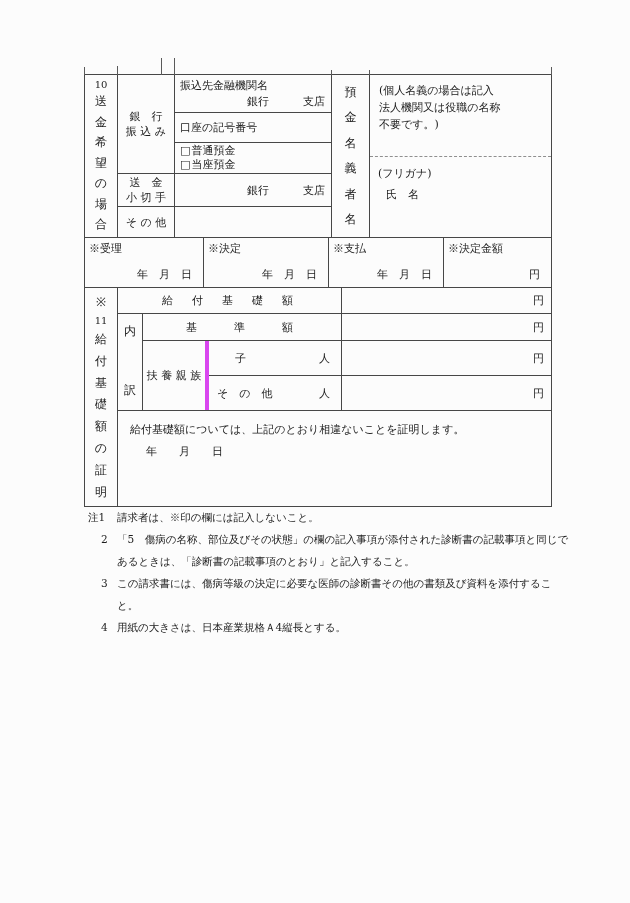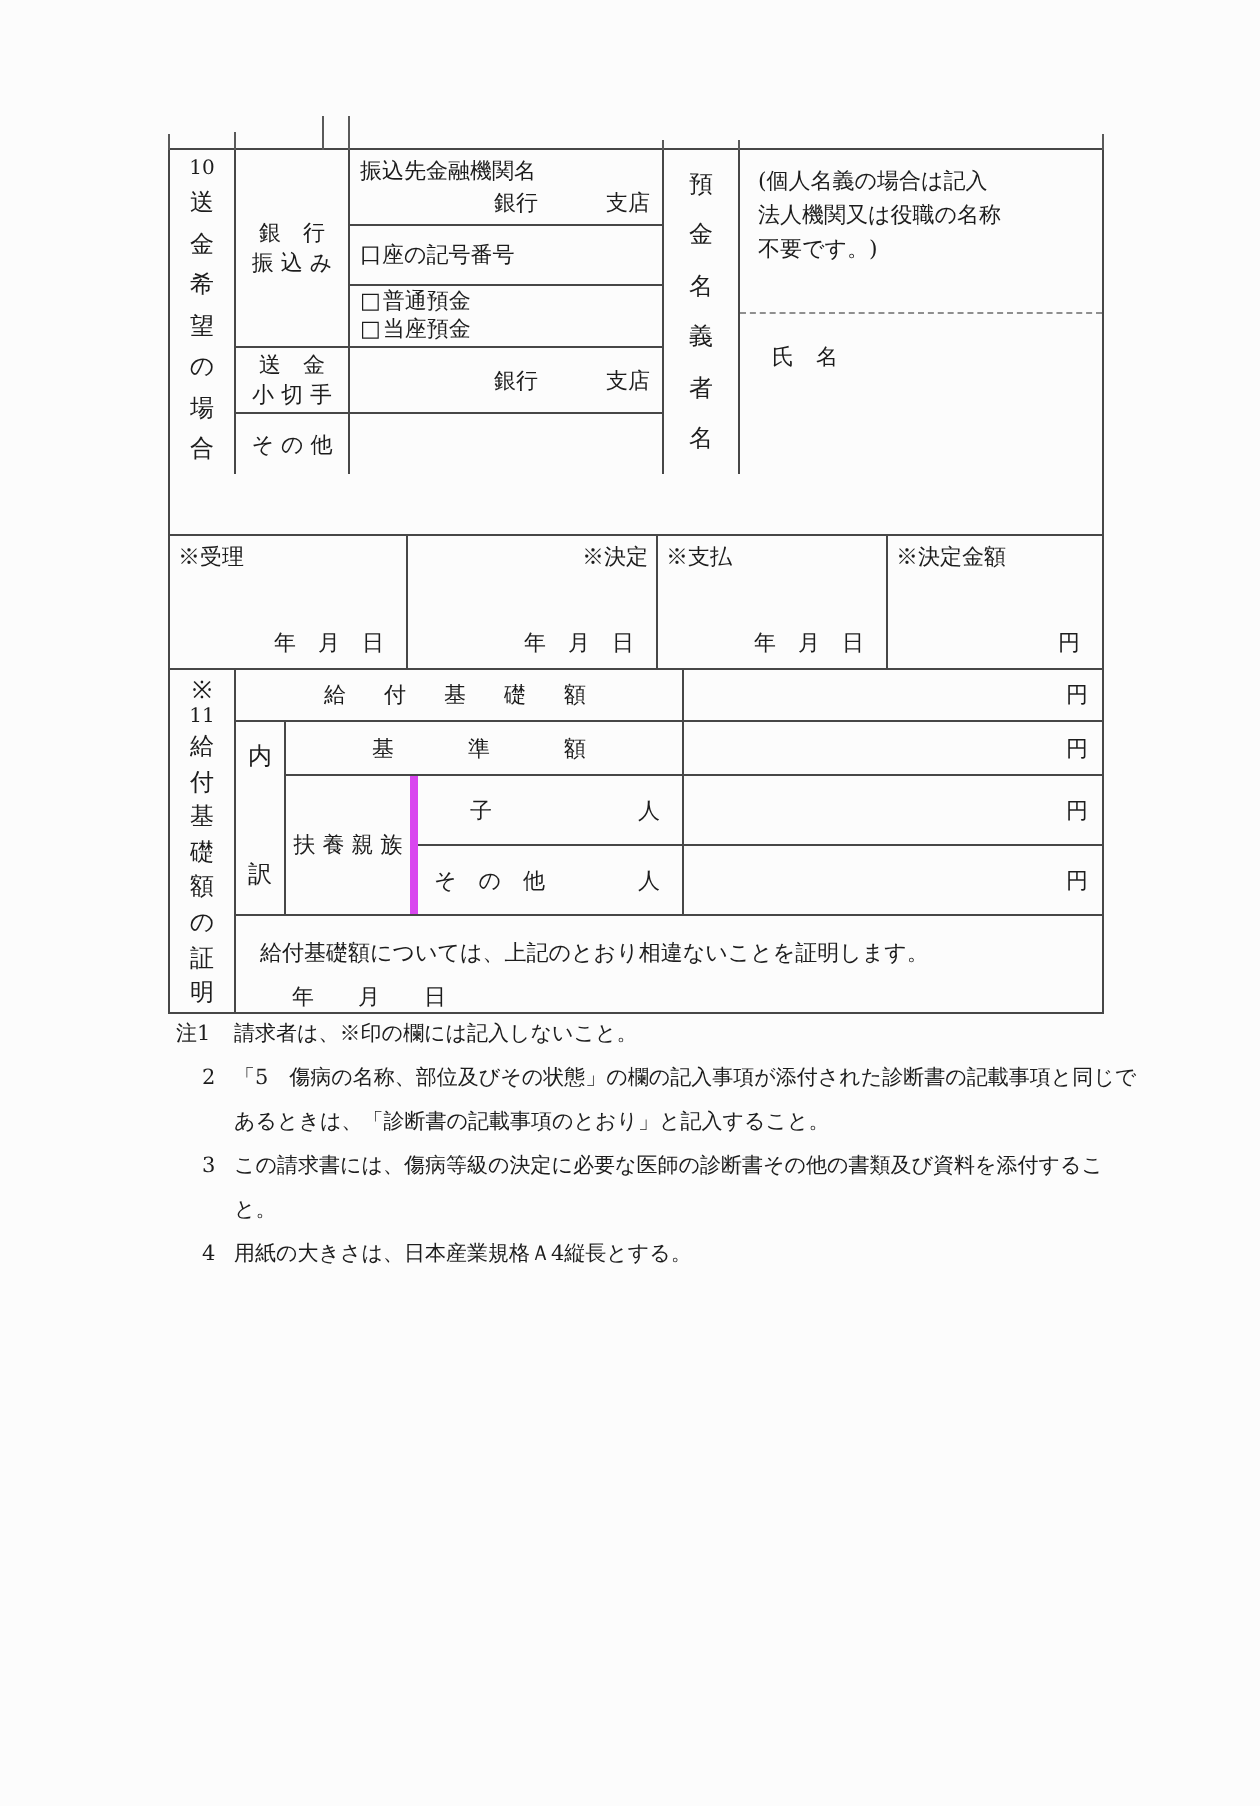--- a/index.html
+++ b/index.html
@@ -52,24 +52,24 @@
   .cb { margin-right:1px; }
   .mid-row { height:33px; display:flex; border-bottom:1px solid #474747; }
   .mid-row-last { flex:1; display:flex; }
   .row-content { flex:1; display:flex; align-items:center; justify-content:flex-end; gap:34px; padding-right:6px; }
   .secA-right { flex:1; display:flex; flex-direction:column; }
   .corp-cell { height:82px; border-bottom:1px dashed #8f8f8f; padding:7px 6px 0 9px; line-height:17px; }
   .name-cell { flex:1; padding:9px 0 0 8px; line-height:16px; }
   .name-line { margin:5px 0 0 8px; }
 
   
-  .secB { display:flex; height:68px; border-top:1px solid #474747; border-bottom:1px solid #474747;margin-top:30px; }
+  .secB { display:flex; height:51px; border-top:1px solid #474747; border-bottom:1px solid #474747; }
   .bcell { display:flex; flex-direction:column; justify-content:space-between; padding:3px 4px 5px 4px; }
   .bcell .bval { align-self:flex-end; padding-right:7px; }
-  .bw1 { width:119px; } .bw2 { width:125px;align-items:flex-end; } .bw3 { width:115px; } .bw4 { flex:1; }
+  .bw1 { width:119px; } .bw2 { width:125px; } .bw3 { width:115px; } .bw4 { flex:1; }
 
   
   .secC { flex:1; display:flex; }
   .secC-main { flex:1; display:flex; flex-direction:column; }
   .c-r1 { height:26px; border-bottom:1px solid #474747; display:flex; }
   .c-r1-label { width:224px; flex-shrink:0; border-right:1px solid #474747;
                 display:flex; align-items:center; justify-content:center; letter-spacing:4px; }
   .c-val { flex:1; display:flex; align-items:center; justify-content:flex-end; padding-right:7px; }
   .c-mid { height:97px; border-bottom:1px solid #474747; display:flex; }
   .uchiwake { width:25px; flex-shrink:0; border-right:1px solid #474747;
@@ -185,20 +185,21 @@
         <span>名</span>
       </div>
 
       <div class="secA-right">
         <div class="corp-cell">
           <div>(個人名義の場合は記入</div>
           <div>法人機関又は役職の名称</div>
           <div>不要です。)</div>
         </div>
         <div class="name-cell">
+          <div>(フリガナ)</div>
           <div class="name-line">氏　名</div>
         </div>
       </div>
     </div>
 
     <div class="secB">
       <div class="bcell bw1 bR">
         <span>※受理</span>
         <span class="bval">年　月　日</span>
       </div>

